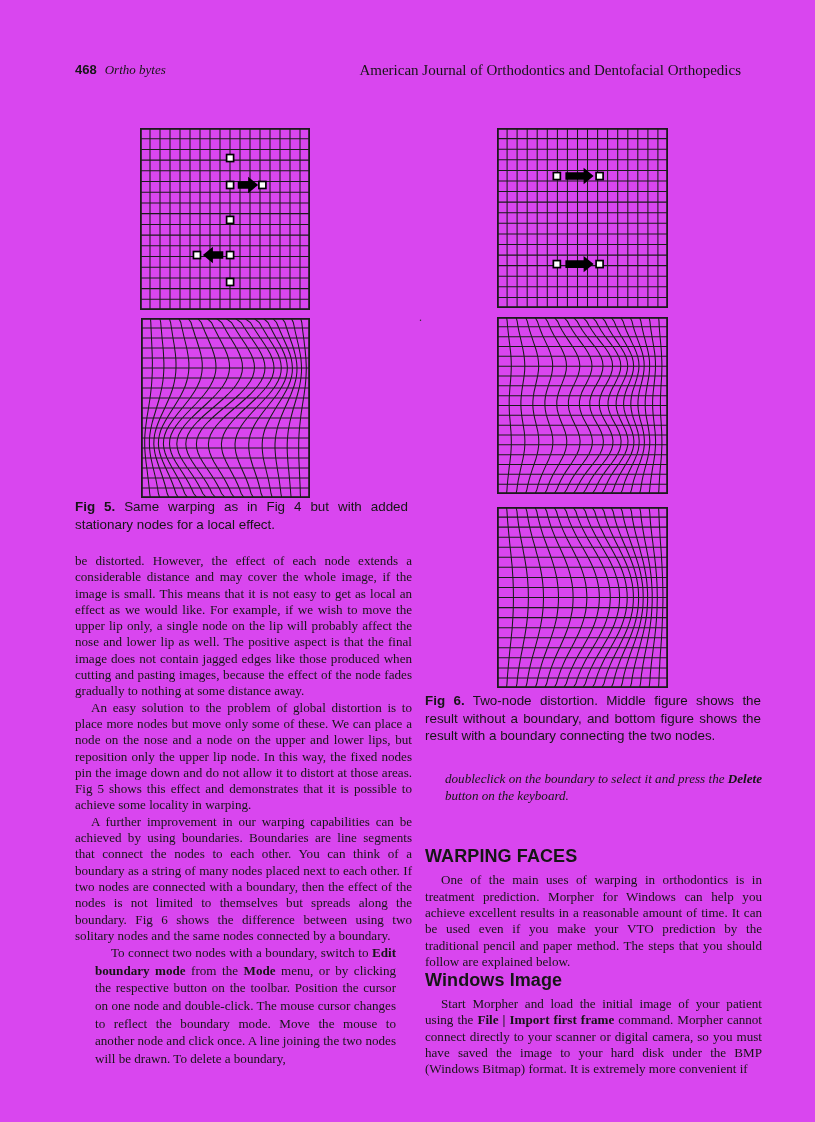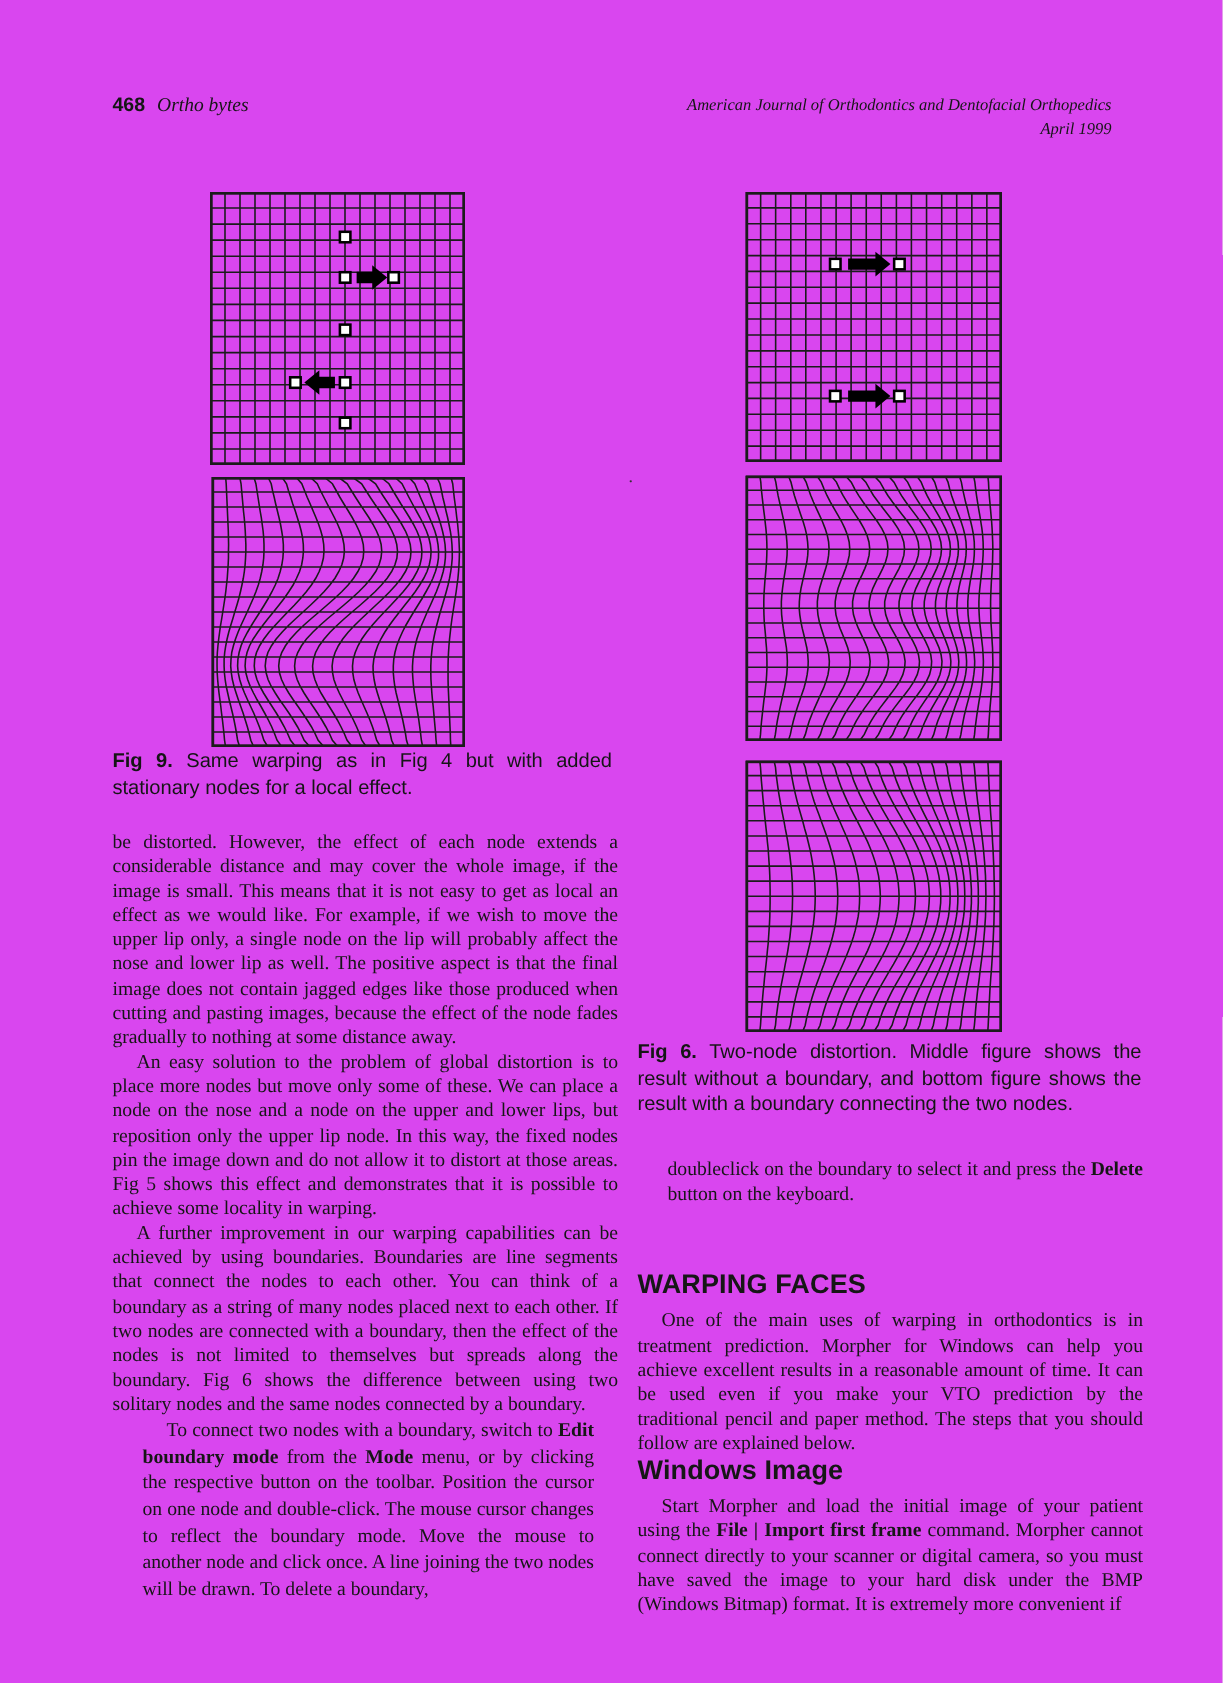--- a/index.html
+++ b/index.html
@@ -2,52 +2,51 @@
 <html lang="en"><head>
 <meta charset="utf-8">
 <style>
   html,body{margin:0;padding:0;background:#e8e8e8;}
   .page{position:relative;width:815px;height:1122px;background:#d946ef;overflow:hidden;
         font-family:"Liberation Serif",serif;color:#161616;}
   
   .hdr-left{position:absolute;left:75px;top:62px;font-size:13px;white-space:nowrap;}
   .hdr-left .num{font-family:"Liberation Sans",sans-serif;font-weight:bold;font-style:normal;}
   .hdr-left .sec{font-style:italic;margin-left:8px;}
-  .hdr-right{position:absolute;right:74px;top:62px;text-align:right;font-style:italic;
-             font-size:11px;line-height:16px;}
+  .hdr-right{position:absolute;right:74px;top:62px;text-align:right;
+             font-size:15px;line-height:16px;}
   
   .fig{position:absolute;}
   .fig svg{display:block;}
   .caption{position:absolute;font-family:"Liberation Sans",sans-serif;font-size:13.4px;
            line-height:17.6px;text-align:justify;color:#151515;}
   .caption .b{font-weight:bold;}
   
   .col{position:absolute;width:337px;}
   .para{font-size:13.1px;line-height:16.3px;text-align:justify;}
   .para .b{font-weight:bold;}
   .para.indent{text-indent:16px;}
   .para.block{padding-left:20px;padding-right:16px;line-height:17.6px;text-indent:16px;}
-  .para.block-cont{padding-left:20px;line-height:17.2px;}
+  .para.block-cont{padding-left:20px;line-height:17.2px;font-style:italic;}
   .para.gap{margin-bottom:44px;}
   .para.gap-sm{margin-bottom:2px;}
   .heading{font-family:"Liberation Sans",sans-serif;font-weight:bold;font-size:18px;
            line-height:17px;margin:0 0 7px 0;letter-spacing:.1px;}
   .artifact-dot{position:absolute;left:419px;top:310px;font-size:12px;color:#333;}
 </style>
 </head>
 <body>
 
 <div class="page">
 
   <div class="hdr-left">
     <span class="num">468</span><span class="sec">Ortho bytes</span>
   </div>
   <div class="hdr-right">
     <div>American Journal of Orthodontics and Dentofacial Orthopedics</div>
-    <div>April 1999</div>
   </div>
 
   <div class="fig" style="left:140px;top:128px;width:170px;height:182px">
       <svg width="170" height="182">
         <path d="M0.0 0L0.0 182M10.0 0L10.0 182M20.0 0L20.0 182M30.0 0L30.0 182M40.0 0L40.0 182M50.0 0L50.0 182M60.0 0L60.0 182M70.0 0L70.0 182M80.0 0L80.0 182M90.0 0L90.0 182M100.0 0L100.0 182M110.0 0L110.0 182M120.0 0L120.0 182M130.0 0L130.0 182M140.0 0L140.0 182M150.0 0L150.0 182M160.0 0L160.0 182M170.0 0L170.0 182M0 0.0L170 0.0M0 10.7L170 10.7M0 21.4L170 21.4M0 32.1L170 32.1M0 42.8L170 42.8M0 53.5L170 53.5M0 64.2L170 64.2M0 74.9L170 74.9M0 85.6L170 85.6M0 96.4L170 96.4M0 107.1L170 107.1M0 117.8L170 117.8M0 128.5L170 128.5M0 139.2L170 139.2M0 149.9L170 149.9M0 160.6L170 160.6M0 171.3L170 171.3M0 182.0L170 182.0" fill="none" stroke="#1b1b1b" stroke-width="1.05"></path>
         <rect x="0.9" y="0.9" width="168.2" height="180.2" fill="none" stroke="#1b1b1b" stroke-width="1.8"></rect>
         <polygon points="97.74999999999999,53.166000000000004 108.14999999999999,53.166000000000004 108.14999999999999,48.766000000000005 118.14999999999999,56.966 108.14999999999999,65.166 108.14999999999999,60.766 97.74999999999999,60.766" fill="#000000"></polygon>
         <polygon points="83.3,123.23599999999999 72.9,123.23599999999999 72.9,118.83599999999998 62.9,127.03599999999999 72.9,135.236 72.9,130.83599999999998 83.3,130.83599999999998" fill="#000000"></polygon>
         <rect x="86.60000000000001" y="26.53" width="7" height="7" fill="#ffffff" stroke="#000" stroke-width="1.7"></rect>
         <rect x="86.60000000000001" y="53.466" width="7" height="7" fill="#ffffff" stroke="#000" stroke-width="1.7"></rect>
@@ -57,21 +56,21 @@
         <rect x="86.60000000000001" y="123.53599999999999" width="7" height="7" fill="#ffffff" stroke="#000" stroke-width="1.7"></rect>
         <rect x="86.60000000000001" y="150.472" width="7" height="7" fill="#ffffff" stroke="#000" stroke-width="1.7"></rect>
       </svg>
     </div>
   <div class="fig" style="left:141px;top:318px;width:169px;height:180px">
       <svg width="169" height="180">
         <path d="M0.0 0.0L0.0 4.5L0.0 9.0L0.0 13.5L0.0 18.0L0.0 22.5L0.0 27.0L0.0 31.5L0.0 36.0L0.0 40.5L0.0 45.0L0.0 49.5L0.0 54.0L0.0 58.5L0.0 63.0L0.0 67.5L0.0 72.0L0.0 76.5L0.0 81.0L0.0 85.5L0.0 90.0L0.0 94.5L0.0 99.0L0.0 103.5L0.0 108.0L0.0 112.5L0.0 117.0L0.0 121.5L0.0 126.0L0.0 130.5L0.0 135.0L0.0 139.5L0.0 144.0L0.0 148.5L0.0 153.0L0.0 157.5L0.0 162.0L0.0 166.5L0.0 171.0L0.0 175.5L0.0 180.0M9.4 0.0L9.8 4.5L10.0 9.0L10.2 13.5L10.4 18.0L10.6 22.5L10.8 27.0L11.0 31.5L11.2 36.0L11.3 40.5L11.4 45.0L11.3 49.5L11.3 54.0L11.1 58.5L10.8 63.0L10.5 67.5L10.0 72.0L9.5 76.5L8.9 81.0L8.2 85.5L7.5 90.0L6.8 94.5L6.0 99.0L5.4 103.5L4.8 108.0L4.3 112.5L3.9 117.0L3.7 121.5L3.7 126.0L3.8 130.5L4.1 135.0L4.5 139.5L5.0 144.0L5.6 148.5L6.2 153.0L6.7 157.5L7.3 162.0L7.8 166.5L8.3 171.0L8.7 175.5L9.4 180.0M18.8 0.0L19.7 4.5L20.1 9.0L20.5 13.5L20.9 18.0L21.3 22.5L21.8 27.0L22.2 31.5L22.5 36.0L22.7 40.5L22.9 45.0L22.9 49.5L22.7 54.0L22.4 58.5L21.9 63.0L21.2 67.5L20.3 72.0L19.3 76.5L18.2 81.0L16.9 85.5L15.5 90.0L14.2 94.5L12.8 99.0L11.5 103.5L10.4 108.0L9.5 112.5L8.8 117.0L8.4 121.5L8.4 126.0L8.6 130.5L9.1 135.0L9.8 139.5L10.8 144.0L11.8 148.5L12.9 153.0L14.0 157.5L15.0 162.0L15.9 166.5L16.7 171.0L17.4 175.5L18.8 180.0M28.2 0.0L29.6 4.5L30.3 9.0L31.0 13.5L31.7 18.0L32.4 22.5L33.2 27.0L33.8 31.5L34.4 36.0L34.8 40.5L35.0 45.0L35.0 49.5L34.8 54.0L34.3 58.5L33.5 63.0L32.5 67.5L31.2 72.0L29.6 76.5L27.8 81.0L25.8 85.5L23.8 90.0L21.7 94.5L19.6 99.0L17.7 103.5L16.0 108.0L14.6 112.5L13.5 117.0L13.0 121.5L12.8 126.0L13.2 130.5L13.9 135.0L15.0 139.5L16.4 144.0L17.9 148.5L19.5 153.0L21.1 157.5L22.5 162.0L23.9 166.5L25.1 171.0L26.2 175.5L28.2 180.0M37.6 0.0L39.8 4.5L40.7 9.0L41.8 13.5L42.8 18.0L43.9 22.5L45.0 27.0L46.0 31.5L46.8 36.0L47.5 40.5L47.9 45.0L47.9 49.5L47.6 54.0L46.9 58.5L45.8 63.0L44.4 67.5L42.5 72.0L40.3 76.5L37.8 81.0L35.1 85.5L32.3 90.0L29.4 94.5L26.6 99.0L24.0 103.5L21.6 108.0L19.7 112.5L18.4 117.0L17.6 121.5L17.4 126.0L17.8 130.5L18.8 135.0L20.2 139.5L22.0 144.0L24.0 148.5L26.1 153.0L28.2 157.5L30.1 162.0L31.9 166.5L33.5 171.0L34.9 175.5L37.6 180.0M46.9 0.0L50.0 4.5L51.3 9.0L52.8 13.5L54.2 18.0L55.8 22.5L57.2 27.0L58.6 31.5L59.8 36.0L60.7 40.5L61.2 45.0L61.3 49.5L60.9 54.0L60.1 58.5L58.7 63.0L56.7 67.5L54.4 72.0L51.5 76.5L48.4 81.0L44.9 85.5L41.3 90.0L37.6 94.5L34.1 99.0L30.8 103.5L27.8 108.0L25.4 112.5L23.7 117.0L22.7 121.5L22.4 126.0L22.9 130.5L24.1 135.0L25.8 139.5L28.0 144.0L30.4 148.5L33.0 153.0L35.5 157.5L37.9 162.0L40.1 166.5L42.0 171.0L43.7 175.5L46.9 180.0M56.3 0.0L60.2 4.5L62.0 9.0L63.8 13.5L65.8 18.0L67.7 22.5L69.6 27.0L71.4 31.5L72.9 36.0L74.1 40.5L74.8 45.0L75.0 49.5L74.6 54.0L73.5 58.5L71.8 63.0L69.5 67.5L66.6 72.0L63.2 76.5L59.3 81.0L55.2 85.5L50.8 90.0L46.5 94.5L42.3 99.0L38.3 103.5L34.9 108.0L32.1 112.5L30.0 117.0L28.8 121.5L28.5 126.0L29.0 130.5L30.3 135.0L32.2 139.5L34.7 144.0L37.5 148.5L40.4 153.0L43.3 157.5L46.0 162.0L48.5 166.5L50.7 171.0L52.7 175.5L56.3 180.0M65.7 0.0L70.5 4.5L72.6 9.0L74.9 13.5L77.2 18.0L79.6 22.5L81.9 27.0L84.1 31.5L86.0 36.0L87.4 40.5L88.3 45.0L88.6 49.5L88.1 54.0L86.9 58.5L84.9 63.0L82.3 67.5L78.9 72.0L75.0 76.5L70.6 81.0L65.9 85.5L61.0 90.0L56.1 94.5L51.3 99.0L47.0 103.5L43.1 108.0L40.0 112.5L37.6 117.0L36.3 121.5L35.8 126.0L36.4 130.5L37.7 135.0L39.8 139.5L42.5 144.0L45.4 148.5L48.6 153.0L51.7 157.5L54.6 162.0L57.3 166.5L59.7 171.0L61.8 175.5L65.7 180.0M75.1 0.0L80.6 4.5L83.1 9.0L85.6 13.5L88.3 18.0L91.1 22.5L93.8 27.0L96.3 31.5L98.4 36.0L100.1 40.5L101.2 45.0L101.5 49.5L101.1 54.0L99.8 58.5L97.6 63.0L94.7 67.5L91.1 72.0L86.8 76.5L82.0 81.0L76.9 85.5L71.7 90.0L66.4 94.5L61.3 99.0L56.7 103.5L52.6 108.0L49.3 112.5L46.8 117.0L45.3 121.5L44.8 126.0L45.3 130.5L46.7 135.0L48.8 139.5L51.5 144.0L54.5 148.5L57.7 153.0L60.8 157.5L63.8 162.0L66.6 166.5L69.0 171.0L71.1 175.5L75.1 180.0M84.5 0.0L90.5 4.5L93.2 9.0L96.0 13.5L98.9 18.0L101.9 22.5L104.9 27.0L107.6 31.5L110.0 36.0L111.9 40.5L113.1 45.0L113.5 49.5L113.0 54.0L111.7 58.5L109.5 63.0L106.4 67.5L102.6 72.0L98.2 76.5L93.3 81.0L88.1 85.5L82.7 90.0L77.3 94.5L72.2 99.0L67.5 103.5L63.3 108.0L60.0 112.5L57.5 117.0L55.9 121.5L55.4 126.0L55.8 130.5L57.1 135.0L59.1 139.5L61.7 144.0L64.6 148.5L67.7 153.0L70.7 157.5L73.6 162.0L76.2 166.5L78.6 171.0L80.6 175.5L84.5 180.0M93.9 0.0L100.1 4.5L102.9 9.0L105.8 13.5L108.8 18.0L112.0 22.5L115.0 27.0L117.9 31.5L120.3 36.0L122.3 40.5L123.5 45.0L124.0 49.5L123.6 54.0L122.3 58.5L120.1 63.0L117.1 67.5L113.3 72.0L109.0 76.5L104.1 81.0L99.0 85.5L93.7 90.0L88.5 94.5L83.6 99.0L79.0 103.5L75.1 108.0L71.8 112.5L69.4 117.0L68.0 121.5L67.4 126.0L67.7 130.5L68.9 135.0L70.7 139.5L73.0 144.0L75.7 148.5L78.5 153.0L81.3 157.5L83.9 162.0L86.3 166.5L88.5 171.0L90.4 175.5L93.9 180.0M103.3 0.0L109.4 4.5L112.1 9.0L115.0 13.5L118.0 18.0L121.0 22.5L124.0 27.0L126.8 31.5L129.3 36.0L131.2 40.5L132.5 45.0L133.0 49.5L132.6 54.0L131.4 58.5L129.3 63.0L126.5 67.5L122.9 72.0L118.8 76.5L114.3 81.0L109.5 85.5L104.7 90.0L99.9 94.5L95.3 99.0L91.1 103.5L87.5 108.0L84.6 112.5L82.4 117.0L81.0 121.5L80.4 126.0L80.7 130.5L81.6 135.0L83.2 139.5L85.2 144.0L87.5 148.5L89.9 153.0L92.3 157.5L94.6 162.0L96.7 166.5L98.6 171.0L100.2 175.5L103.3 180.0M112.7 0.0L118.3 4.5L120.9 9.0L123.6 13.5L126.3 18.0L129.2 22.5L132.0 27.0L134.6 31.5L136.9 36.0L138.7 40.5L139.8 45.0L140.3 49.5L140.0 54.0L139.0 58.5L137.1 63.0L134.6 67.5L131.4 72.0L127.8 76.5L123.7 81.0L119.5 85.5L115.2 90.0L111.0 94.5L107.0 99.0L103.4 103.5L100.2 108.0L97.7 112.5L95.8 117.0L94.5 121.5L94.0 126.0L94.2 130.5L94.9 135.0L96.2 139.5L97.8 144.0L99.7 148.5L101.7 153.0L103.7 157.5L105.6 162.0L107.3 166.5L108.8 171.0L110.1 175.5L112.7 180.0M122.1 0.0L127.0 4.5L129.3 9.0L131.6 13.5L134.0 18.0L136.5 22.5L139.0 27.0L141.3 31.5L143.3 36.0L144.9 40.5L145.9 45.0L146.4 49.5L146.1 54.0L145.2 58.5L143.7 63.0L141.5 67.5L138.8 72.0L135.8 76.5L132.4 81.0L128.8 85.5L125.3 90.0L121.8 94.5L118.5 99.0L115.5 103.5L112.9 108.0L110.8 112.5L109.2 117.0L108.2 121.5L107.7 126.0L107.8 130.5L108.4 135.0L109.3 139.5L110.6 144.0L112.0 148.5L113.6 153.0L115.1 157.5L116.6 162.0L117.9 166.5L119.1 171.0L120.1 175.5L122.1 180.0M131.4 0.0L135.5 4.5L137.4 9.0L139.3 13.5L141.3 18.0L143.3 22.5L145.3 27.0L147.2 31.5L148.9 36.0L150.2 40.5L151.0 45.0L151.4 49.5L151.3 54.0L150.6 58.5L149.3 63.0L147.6 67.5L145.5 72.0L143.0 76.5L140.4 81.0L137.6 85.5L134.8 90.0L132.1 94.5L129.5 99.0L127.2 103.5L125.2 108.0L123.5 112.5L122.3 117.0L121.5 121.5L121.2 126.0L121.2 130.5L121.6 135.0L122.2 139.5L123.1 144.0L124.2 148.5L125.3 153.0L126.4 157.5L127.5 162.0L128.4 166.5L129.3 171.0L130.0 175.5L131.4 180.0M140.8 0.0L143.9 4.5L145.3 9.0L146.8 13.5L148.3 18.0L149.8 22.5L151.4 27.0L152.8 31.5L154.0 36.0L155.0 40.5L155.7 45.0L156.0 49.5L155.9 54.0L155.4 58.5L154.5 63.0L153.2 67.5L151.6 72.0L149.9 76.5L147.9 81.0L145.9 85.5L143.8 90.0L141.9 94.5L140.0 99.0L138.4 103.5L136.9 108.0L135.8 112.5L134.9 117.0L134.3 121.5L134.0 126.0L134.0 130.5L134.3 135.0L134.7 139.5L135.3 144.0L136.0 148.5L136.7 153.0L137.5 157.5L138.2 162.0L138.8 166.5L139.4 171.0L139.9 175.5L140.8 180.0M150.2 0.0L152.3 4.5L153.3 9.0L154.2 13.5L155.3 18.0L156.3 22.5L157.4 27.0L158.3 31.5L159.2 36.0L159.9 40.5L160.3 45.0L160.5 49.5L160.5 54.0L160.1 58.5L159.5 63.0L158.7 67.5L157.7 72.0L156.5 76.5L155.2 81.0L153.9 85.5L152.5 90.0L151.3 94.5L150.1 99.0L149.0 103.5L148.1 108.0L147.3 112.5L146.8 117.0L146.4 121.5L146.2 126.0L146.2 130.5L146.3 135.0L146.6 139.5L146.9 144.0L147.3 148.5L147.8 153.0L148.2 157.5L148.6 162.0L149.0 166.5L149.4 171.0L149.7 175.5L150.2 180.0M159.6 0.0L160.8 4.5L161.3 9.0L161.8 13.5L162.4 18.0L163.0 22.5L163.5 27.0L164.1 31.5L164.5 36.0L164.9 40.5L165.1 45.0L165.3 49.5L165.2 54.0L165.0 58.5L164.7 63.0L164.3 67.5L163.7 72.0L163.1 76.5L162.4 81.0L161.7 85.5L161.0 90.0L160.3 94.5L159.7 99.0L159.2 103.5L158.7 108.0L158.3 112.5L158.0 117.0L157.8 121.5L157.7 126.0L157.7 130.5L157.7 135.0L157.8 139.5L158.0 144.0L158.2 148.5L158.4 153.0L158.6 157.5L158.8 162.0L159.0 166.5L159.2 171.0L159.3 175.5L159.6 180.0M169.0 0.0L169.0 4.5L169.0 9.0L169.0 13.5L169.0 18.0L169.0 22.5L169.0 27.0L169.0 31.5L169.0 36.0L169.0 40.5L169.0 45.0L169.0 49.5L169.0 54.0L169.0 58.5L169.0 63.0L169.0 67.5L169.0 72.0L169.0 76.5L169.0 81.0L169.0 85.5L169.0 90.0L169.0 94.5L169.0 99.0L169.0 103.5L169.0 108.0L169.0 112.5L169.0 117.0L169.0 121.5L169.0 126.0L169.0 130.5L169.0 135.0L169.0 139.5L169.0 144.0L169.0 148.5L169.0 153.0L169.0 157.5L169.0 162.0L169.0 166.5L169.0 171.0L169.0 175.5L169.0 180.0M0 0.0L169 0.0M0 10.0L169 10.0M0 20.0L169 20.0M0 30.0L169 30.0M0 40.0L169 40.0M0 50.0L169 50.0M0 60.0L169 60.0M0 70.0L169 70.0M0 80.0L169 80.0M0 90.0L169 90.0M0 100.0L169 100.0M0 110.0L169 110.0M0 120.0L169 120.0M0 130.0L169 130.0M0 140.0L169 140.0M0 150.0L169 150.0M0 160.0L169 160.0M0 170.0L169 170.0M0 180.0L169 180.0" fill="none" stroke="#1b1b1b" stroke-width="1.05"></path>
         <rect x="0.9" y="0.9" width="167.2" height="178.2" fill="none" stroke="#1b1b1b" stroke-width="1.8"></rect>
       </svg>
     </div>
-  <div class="caption" style="left:75px;top:498px;width:333px"><span class="b">Fig 9.</span><span> Same warping as in Fig 4 but with added stationary nodes for a local effect.</span></div>
+  <div class="caption" style="left:75px;top:498px;width:333px"><span class="b">Fig 5.</span><span> Same warping as in Fig 4 but with added stationary nodes for a local effect.</span></div>
 
   <div class="fig" style="left:497px;top:128px;width:171px;height:180px">
       <svg width="171" height="180">
         <path d="M0.0 0L0.0 180M10.1 0L10.1 180M20.1 0L20.1 180M30.2 0L30.2 180M40.2 0L40.2 180M50.3 0L50.3 180M60.4 0L60.4 180M70.4 0L70.4 180M80.5 0L80.5 180M90.5 0L90.5 180M100.6 0L100.6 180M110.6 0L110.6 180M120.7 0L120.7 180M130.8 0L130.8 180M140.8 0L140.8 180M150.9 0L150.9 180M160.9 0L160.9 180M171.0 0L171.0 180M0 0.0L171 0.0M0 10.6L171 10.6M0 21.2L171 21.2M0 31.8L171 31.8M0 42.4L171 42.4M0 52.9L171 52.9M0 63.5L171 63.5M0 74.1L171 74.1M0 84.7L171 84.7M0 95.3L171 95.3M0 105.9L171 105.9M0 116.5L171 116.5M0 127.1L171 127.1M0 137.6L171 137.6M0 148.2L171 148.2M0 158.8L171 158.8M0 169.4L171 169.4M0 180.0L171 180.0" fill="none" stroke="#1b1b1b" stroke-width="1.05"></path>
         <rect x="0.9" y="0.9" width="169.2" height="178.2" fill="none" stroke="#1b1b1b" stroke-width="1.8"></rect>
         <polygon points="68.4,44.260000000000005 86.615,44.260000000000005 86.615,39.86 96.615,48.06 86.615,56.260000000000005 86.615,51.86 68.4,51.86" fill="#000000"></polygon>
         <polygon points="68.4,132.28 86.615,132.28 86.615,127.88000000000001 96.615,136.08 86.615,144.28 86.615,139.88000000000002 68.4,139.88000000000002" fill="#000000"></polygon>
         <rect x="56.349999999999994" y="44.56" width="7" height="7" fill="#ffffff" stroke="#000" stroke-width="1.7"></rect>
         <rect x="99.1" y="44.56" width="7" height="7" fill="#ffffff" stroke="#000" stroke-width="1.7"></rect>
         <rect x="56.349999999999994" y="132.58" width="7" height="7" fill="#ffffff" stroke="#000" stroke-width="1.7"></rect>

